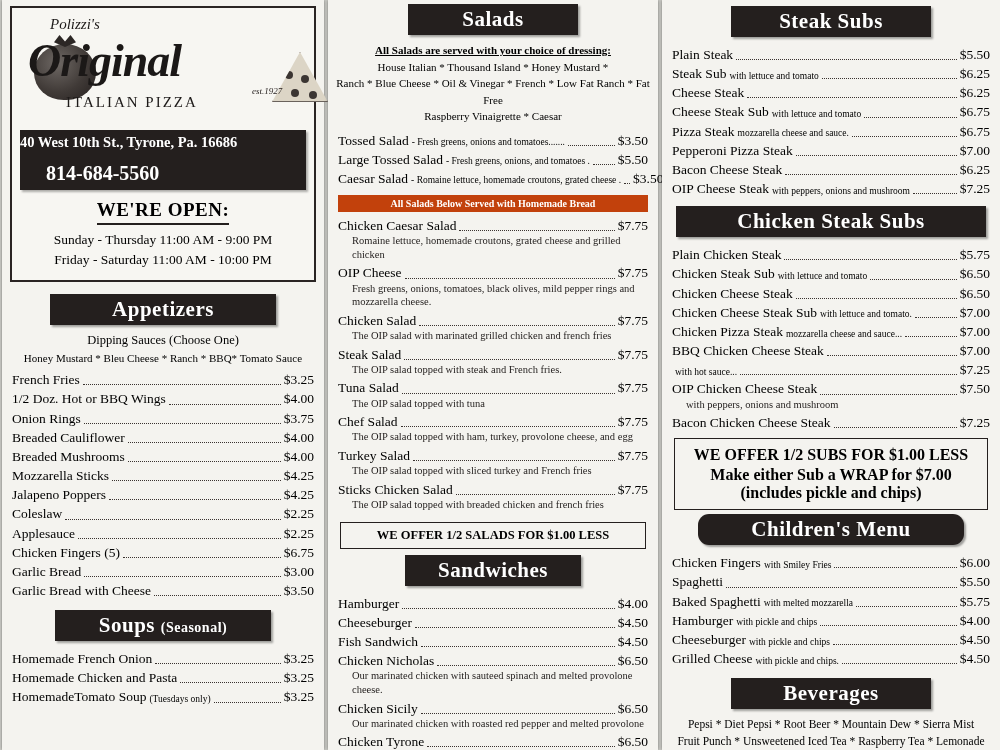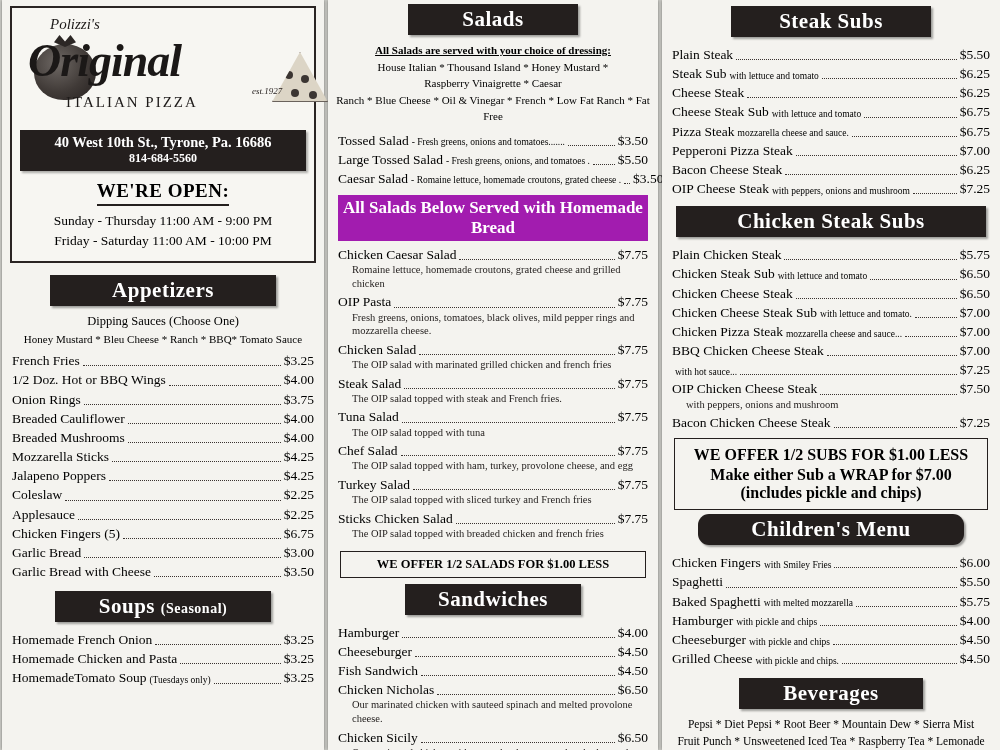--- a/index.html
+++ b/index.html
@@ -89,26 +89,26 @@
   }
   .pizza:before {
     content: "";
     position: absolute; left: 12px; top: 18px;
     width: 8px; height: 8px; border-radius: 50%;
     background: #3b3532;
     box-shadow: 16px 4px 0 #3b3532, 6px 18px 0 #3b3532, 24px 20px 0 #3b3532;
   }
 
   .addr-bar {
-    background: #241f1e; color: #fff; text-align: center;
+    background: #241f1e; color: #fff; text-align: left;
     padding: 4px 0 5px 0; margin-top: 4px;
     box-shadow: 2px 2px 2px rgba(0,0,0,.3);
   }
   .addr-bar .l1 { font-size: 14.5px; font-weight: bold; }
-  .addr-bar .l2 { font-size: 12px; font-weight: bold; margin-top: 0; }
+  .addr-bar .l2 { font-size: 20px; font-weight: bold; margin-top: 11px; padding-left: 26px; }
 
   .open-title {
     text-align: center; font-size: 19px; font-weight: bold;
     margin: 9px 0 2px 0; letter-spacing: .5px;
   }
   .open-rule { width: 132px; height: 2px; background: #241f1e; margin: 0 auto 7px auto; }
   .hours { text-align: center; font-size: 13.5px; margin: 4px 0; }
 
   
   .items { padding: 4px 10px 2px 10px; }
@@ -134,32 +134,32 @@
   .boxnote {
     border: 1.5px solid #241f1e;
     margin: 6px 12px 4px 12px;
     padding: 5px 4px;
     text-align: center;
     font-size: 13px;
     font-weight: bold;
   }
   .boxnote .l { display: block; margin: 2px 0; }
   .bar-note {
-    background: #a21caf; color: #fff; text-align: center;
-    font-size: 17px; font-weight: bold; padding: 3px 4px;
+    background: #c2410c; color: #fff; text-align: center;
+    font-size: 10px; font-weight: bold; padding: 3px 4px;
     margin: 5px 10px 4px 10px;
   }
   .ctr-small { text-align: center; font-size: 11px; line-height: 1.5; }
   .spacer8 { height: 8px; }
   .w-salads { width: 170px; }
   .w-sand   { width: 176px; }
   .w-steak  { width: 200px; }
   .w-chick  { width: 310px; }
   .w-child  { width: 266px; border-radius: 11px; }
-  .w-bev    { width: 184px; }
+  .w-bev    { width: 200px; }
   .w-app    { width: 226px; }
   .w-soup   { width: 216px; }
   .price-cols { display:flex; justify-content: space-between; font-size: 13.5px; padding: 2px 10px; }
 </style>
 </head>
 <body>
 
 <div class="page">
 
   <div class="panel" id="panel-left">
@@ -276,22 +276,22 @@
       </div>
     </div>
   </div>
 
   <div class="panel" id="panel-center">
 
     <div class="banner big w-salads" style="margin-top:4px;">Salads</div>
 
     <div class="ctr-small" style="margin-top:7px;font-weight:bold;text-decoration:underline;font-size:11px;">All Salads are served with your choice of dressing:</div>
     <div class="ctr-small">House Italian * Thousand Island * Honey Mustard *</div>
+    <div class="ctr-small">Ranch * Blue Cheese * Oil &amp; Vinegar * French * Low Fat Ranch * Fat Free</div>
     <div class="ctr-small">Raspberry Vinaigrette * Caesar</div>
-    <div class="ctr-small">Ranch * Blue Cheese * Oil &amp; Vinegar * French * Low Fat Ranch * Fat Free</div>
 
     <div class="items" style="padding-top:6px;">
       <div class="row">
         <span class="nm">Tossed Salad</span>
         <span class="nm tiny" style="padding-left:3px;">- Fresh greens, onions and tomatoes.......</span>
         <span class="dots"></span>
           <span class="pr">$3.50</span>
       </div>
       <div class="row">
         <span class="nm">Large Tossed Salad</span>
@@ -311,21 +311,21 @@
 
     <div class="items" style="padding-top:0;">
       <div class="row">
           <span class="nm">Chicken Caesar Salad</span>
           <span class="dots"></span>
           <span class="pr">$7.75</span>
         </div>
       <div class="sub">Romaine lettuce, homemade croutons, grated cheese and grilled chicken</div>
 
       <div class="row">
-          <span class="nm">OIP Pasta</span>
+          <span class="nm">OIP Cheese</span>
           <span class="dots"></span>
           <span class="pr">$7.75</span>
         </div>
       <div class="sub">Fresh greens, onions, tomatoes, black olives, mild pepper rings  and mozzarella cheese.</div>
 
       <div class="row">
           <span class="nm">Chicken Salad</span>
           <span class="dots"></span>
           <span class="pr">$7.75</span>
         </div>

